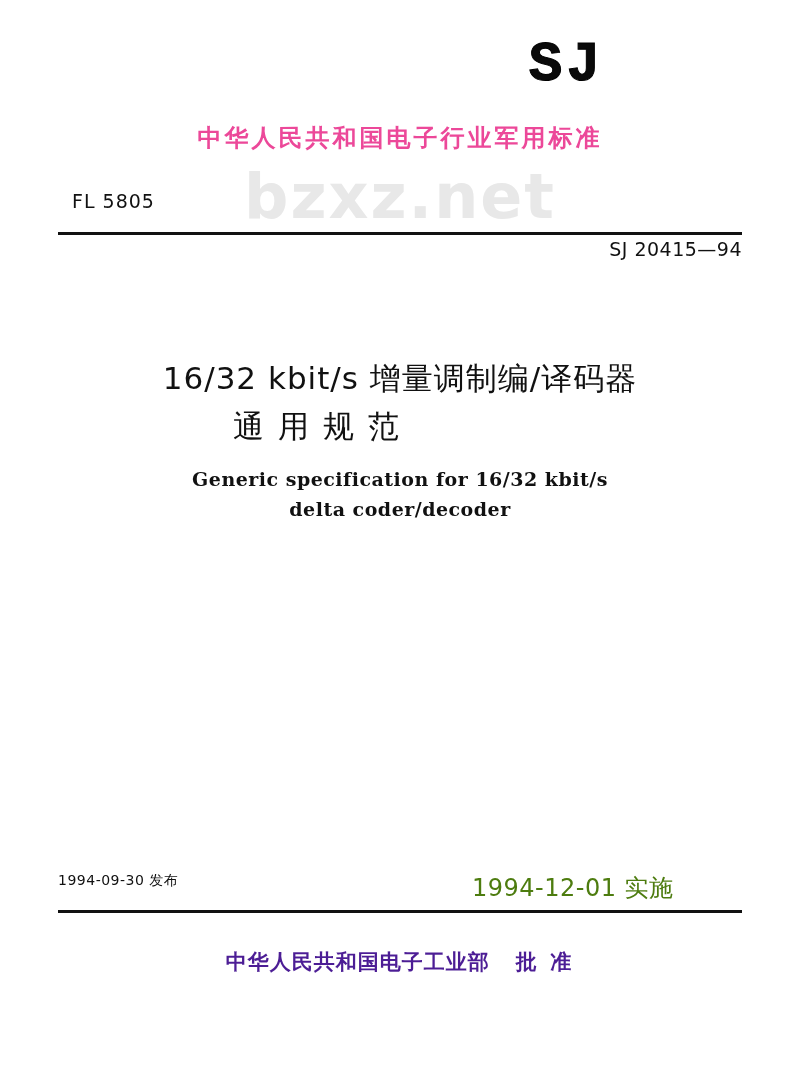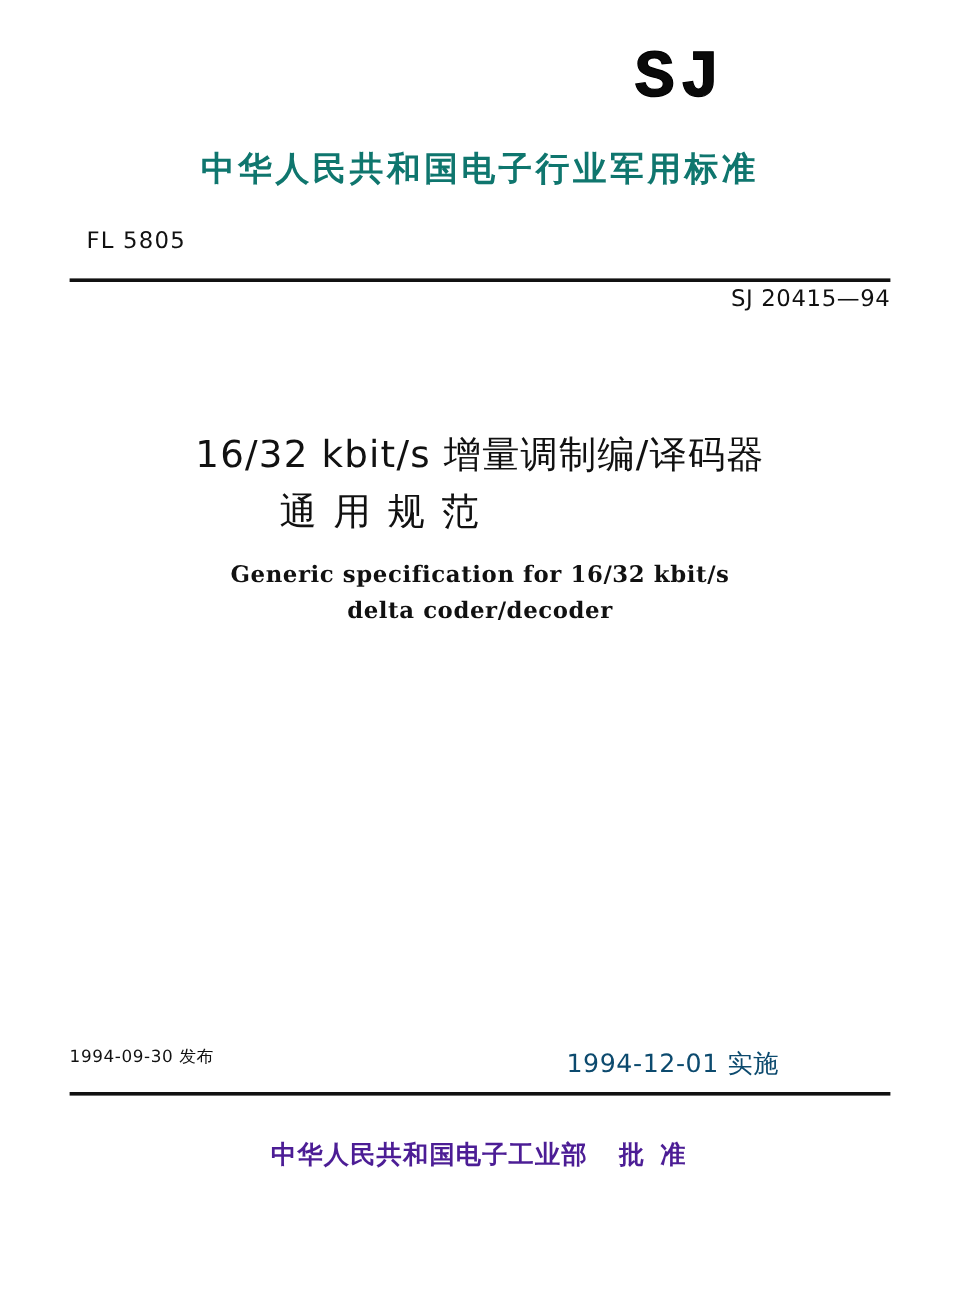--- a/index.html
+++ b/index.html
@@ -58,23 +58,23 @@
 
   
   .nat-heading {
     position: absolute;
     left: 0;
     top: 122px;
     width: 800px;
     text-align: center;
     font-family: "DejaVu Sans", sans-serif;
     font-weight: bold;
-    font-size: 28px;
+    font-size: 24px;
     letter-spacing: 3px;
-    color: #0f766e;
+    color: #ec4899;
     z-index: 3;
   }
 
   
   .code-row {
     position: absolute;
     left: 58px;
     top: 190px;
     width: 684px;
     height: 26px;
@@ -182,23 +182,23 @@
     font-size: 14px;
     letter-spacing: 0.5px;
     color: #111;
     z-index: 3;
   }
   .date-effective {
     position: absolute;
     left: 472px;
     top: 872px;
     font-family: "DejaVu Sans", sans-serif;
-    font-size: 21px;
-    letter-spacing: 0.5px;
-    color: #0c4a6e;
+    font-size: 24px;
+    letter-spacing: 0.5px;
+    color: #4d7c0f;
     z-index: 3;
   }
 
   
   .authority {
     position: absolute;
     left: 0;
     top: 948px;
     width: 800px;
     text-align: center;
@@ -212,20 +212,21 @@
   .authority .approve {
     margin-left: 26px;
     letter-spacing: 3px;
   }
 </style>
 </head>
 <body>
 
 <div class="page">
 
+  <div class="watermark">bzxz.net</div>
 
   <div class="sj-logo">SJ</div>
 
   <div class="nat-heading">中华人民共和国电子行业军用标准</div>
 
   <div class="code-row">
     <span class="fl-code">FL  5805</span>
     <span class="std-number">SJ 20415—94</span>
   </div>
 

